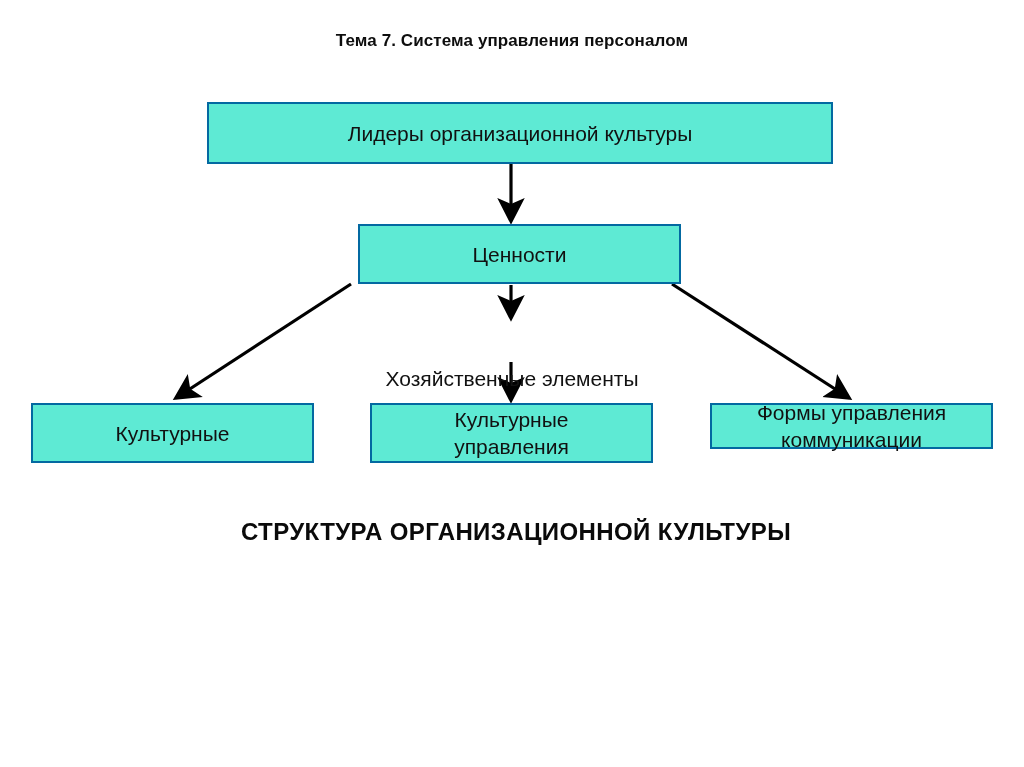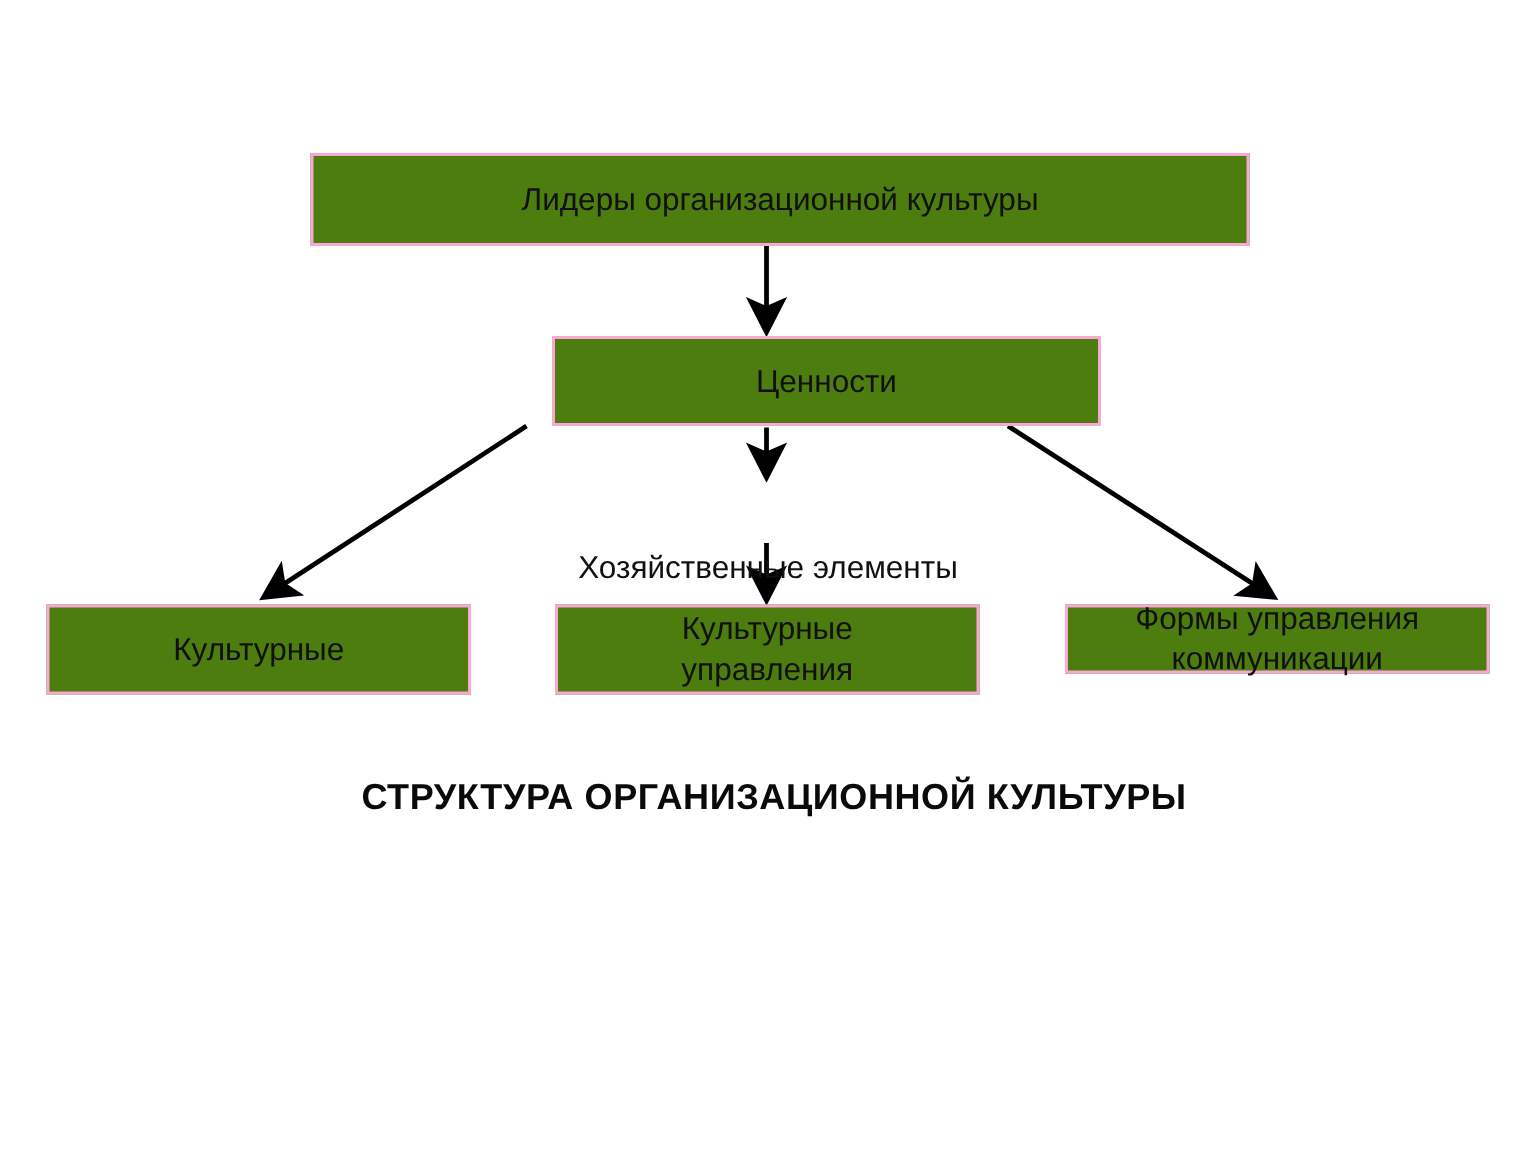--- a/index.html
+++ b/index.html
@@ -32,43 +32,43 @@
     font-size: 17px;
     font-weight: bold;
     letter-spacing: 0.1px;
     color: #0d0d0d;
     line-height: 20px;
   }
 
   .node {
     position: absolute;
     box-sizing: border-box;
-    border: 2px solid #f9a8d4;
-    background: #4d7c0f;
+    border: 2px solid #0369a1;
+    background: #5eead4;
     display: flex;
     align-items: center;
     justify-content: center;
     text-align: center;
     font-size: 21px;
     line-height: 27px;
     color: #111111;
     padding: 2px 6px;
   }
 
   #node-leaders {
     left: 207px;
     top: 102px;
     width: 626px;
     height: 62px;
   }
 
   #node-values {
-    left: 368px;
+    left: 358px;
     top: 224px;
-    width: 366px;
+    width: 323px;
     height: 60px;
   }
 
   #node-cultcomm {
     left: 31px;
     top: 403px;
     width: 283px;
     height: 60px;
   }
 
@@ -125,20 +125,21 @@
     width: 1024px;
     height: 767px;
     pointer-events: none;
   }
 </style>
 </head>
 <body>
 
 <div id="canvas">
 
+  <div class="slide-title">Тема 7. Система управления персоналом</div>
 
   <svg class="connectors" viewBox="0 0 1024 767">
     <defs>
       <marker id="arrowhead" markerWidth="9" markerHeight="9" refX="7.2" refY="4.5" orient="auto" markerUnits="strokeWidth">
         <path d="M0,0.2 L8.4,4.5 L0,8.8 L1.9,4.5 Z" fill="#000000"></path>
       </marker>
     </defs>
 
     <line x1="511" y1="164" x2="511" y2="221" stroke="#000000" stroke-width="3.2" marker-end="url(#arrowhead)"></line>
 

